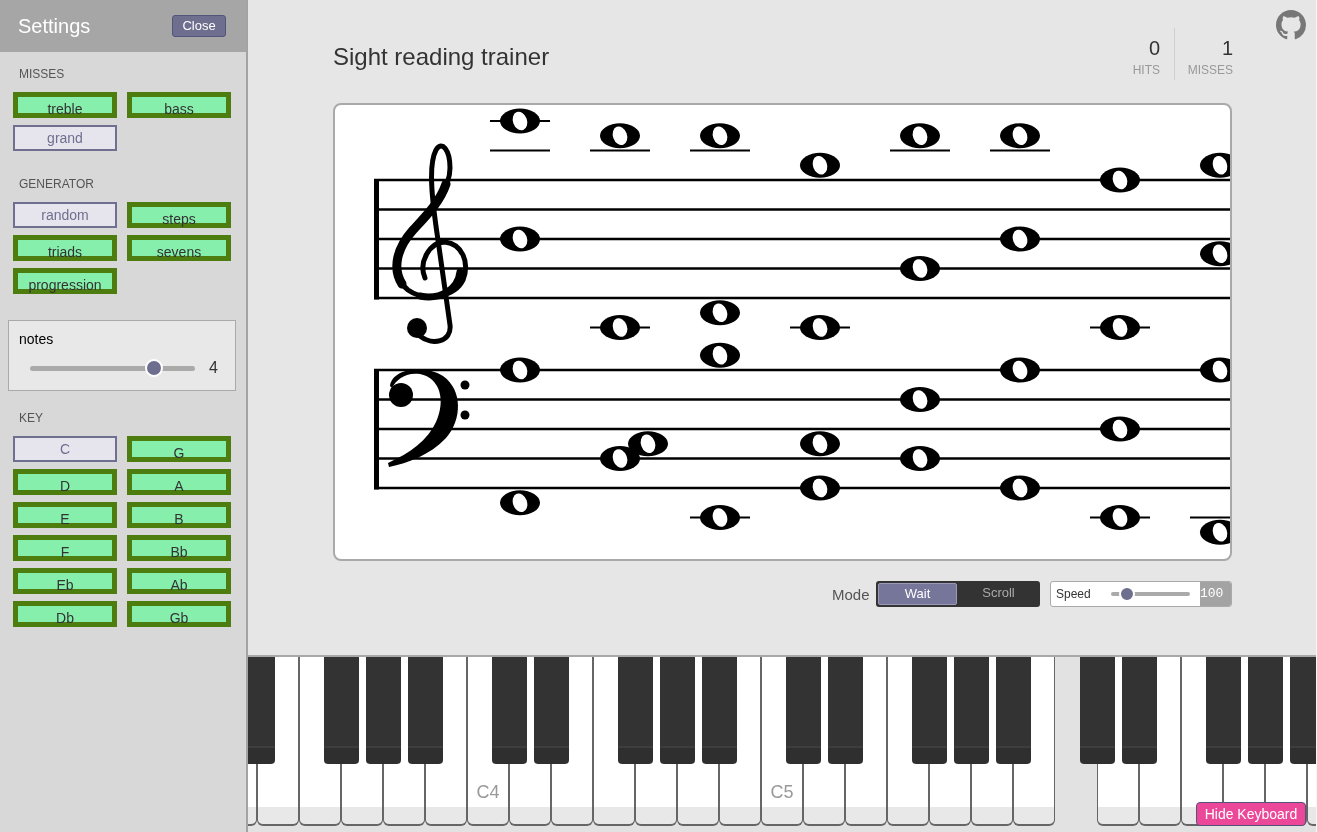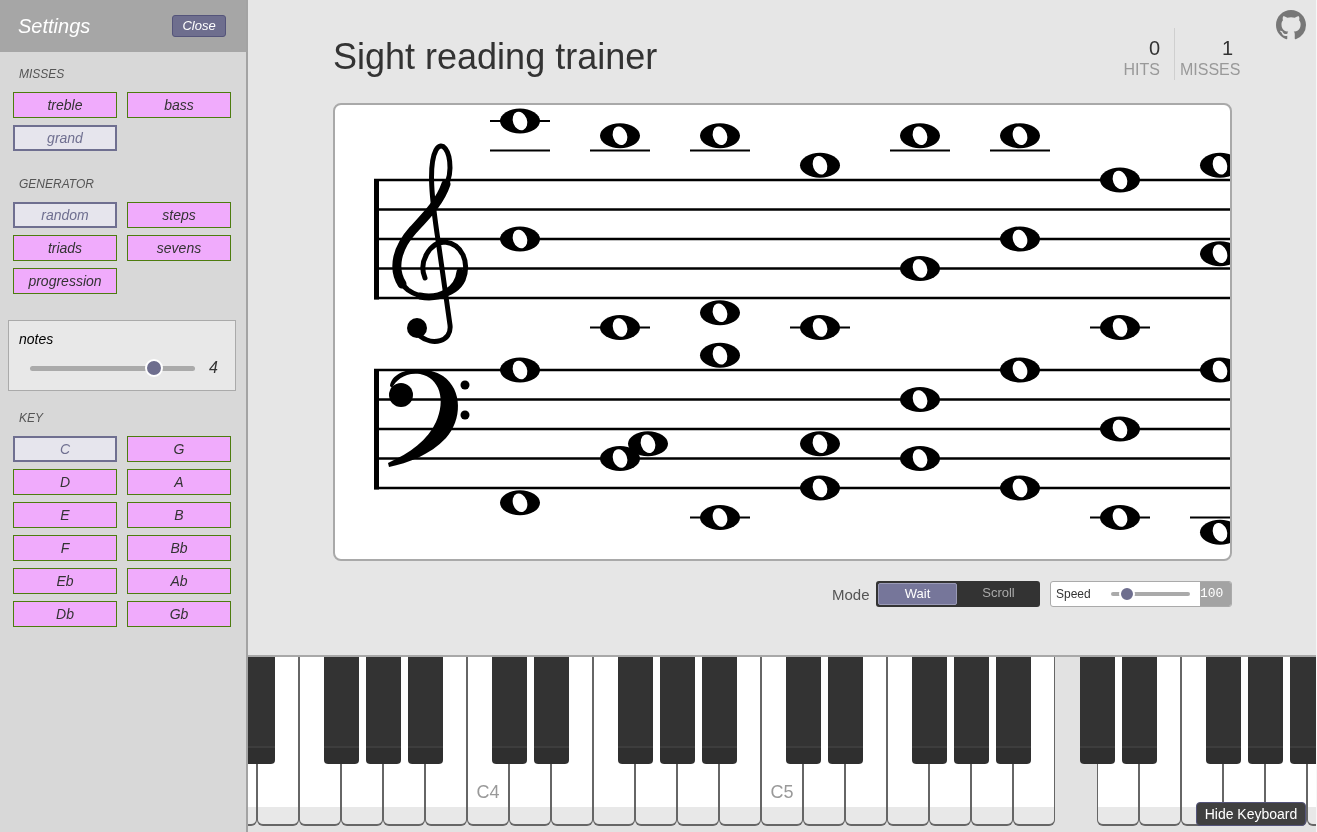--- a/index.html
+++ b/index.html
@@ -1,45 +1,45 @@
 <!DOCTYPE html>
 <html><head>
 <meta charset="utf-8">
 <style>
   html, body { margin:0; padding:0; }
   body { width:1317px; height:832px; position:relative; overflow:hidden; background:#f7f7f7;
          font-family:"Liberation Sans", sans-serif; }
 
   
-  #sidebar { position:absolute; left:0; top:0; width:246px; height:832px; background:#d8d8d8; border-right:2px solid #a3a3a3;font-style:italic; }
+  #sidebar { position:absolute; left:0; top:0; width:246px; height:832px; background:#d8d8d8; border-right:2px solid #a3a3a3; }
   .sb-header { position:absolute; left:0; top:0; width:246px; height:52px; background:#a6a6a6; }
   .sb-title { position:absolute; left:18px; top:13px; font-size:20px; line-height:26px; color:#fff; }
   .close-btn { position:absolute; left:172px; top:15px; width:54px; height:22px; box-sizing:border-box;
                background:#6e6e8e; border:1px solid #54547a; border-radius:3px; color:#fff;
                font-size:13px; line-height:20px; text-align:center; cursor:pointer; }
   .sec-label { position:absolute; left:19px; font-size:12px; color:#555; line-height:14px; }
   .btn-grid { position:absolute; left:13px; display:grid; grid-template-columns:104px 104px; column-gap:10px; row-gap:7px; }
-  .opt { box-sizing:border-box; height:26px; background:#f0abfc; border:1px solid #4d7c0f; font-size:14px; color:#333;
+  .opt { box-sizing:border-box; height:26px; background:#86efac; border:5px solid #4d7c0f; font-size:14px; color:#333;
          text-align:center; line-height:24px; cursor:pointer; }
   .opt.selected { border:2px solid #6f6f90; background:#e6e5ed; color:#6f6f90; line-height:22px; }
 
   .notes-panel { position:absolute; left:8px; top:320px; width:228px; height:71px; box-sizing:border-box;
                  background:#e8e8e8; border:1px solid #aaa; }
   .notes-label { position:absolute; left:10px; top:10px; font-size:14px; color:#000000; }
   .slider-track { position:absolute; height:5px; background:#aaa; border-radius:3px; }
   .slider-thumb { position:absolute; width:14px; height:14px; border-radius:50%; background:#6e6e8e;
                   border:2px solid #fff; box-sizing:content-box; cursor:pointer; }
   .notes-value { position:absolute; left:200px; top:38px; font-size:16px; color:#333; }
 
   
   #main { position:absolute; left:248px; top:0; width:1068px; height:655px; background:#e6e6e6; }
-  .page-title { position:absolute; left:333px; top:38px; font-size:36px; line-height:38px; color:#333; }
+  .page-title { position:absolute; left:333px; top:38px; font-size:24px; line-height:38px; color:#333; }
   .stat { position:absolute; text-align:right; }
   .stat-value { font-size:20px; line-height:24px; color:#333; }
-  .stat-label { font-size:16px; line-height:14px; color:#999; margin-top:3px; }
+  .stat-label { font-size:12px; line-height:14px; color:#999; margin-top:3px; }
   .stat-divider { position:absolute; left:1174px; top:28px; width:1px; height:52px; background:#cfcfcf; }
   .github { position:absolute; left:1276px; top:10px; width:30px; height:30px; cursor:pointer; }
 
   .staff-box { position:absolute; left:333px; top:103px; width:899px; height:458px; box-sizing:border-box;
                border:2px solid #a9a9a9; border-radius:8px; background:#fff; overflow:hidden; }
 
   .mode-label { position:absolute; left:832px; top:586px; font-size:15px; color:#555; }
   .mode-toggle { position:absolute; left:876px; top:581px; width:164px; height:26px; background:#333; border-radius:3px; }
   .mode-btn { position:absolute; top:2px; width:79px; height:22px; box-sizing:border-box; font-size:13px;
               line-height:20px; text-align:center; color:#aaa; cursor:pointer; border-radius:2px; }
@@ -56,21 +56,21 @@
               border-top:2px solid #a8a8a8; background:#e2e2e2; overflow:hidden; }
   .white-key { position:absolute; top:0; width:42px; height:169px; box-sizing:border-box;
                border-left:1px solid #666; border-right:1px solid #666; border-bottom:2px solid #666;
                border-radius:0 0 6px 6px;
                background:linear-gradient(to bottom, #fff 0, #fff 150px, #e8e8e8 150px); cursor:pointer; }
   .key-label { position:absolute; left:0; width:40px; top:125px; text-align:center; font-size:18px; color:#999; }
   .black-key { position:absolute; top:0; width:35px; height:107px; z-index:2; border-radius:0 0 4px 4px;
                background:linear-gradient(to bottom, #333 0, #333 89px, #3d3d3d 89px, #3d3d3d 91px, #2f2f2f 91px);
                cursor:pointer; }
   .hide-kb { position:absolute; left:1196px; top:802px; width:110px; height:24px; box-sizing:border-box;
-             background:#404040; border:1px solid #54547a; border-radius:4px; color:#fff; font-size:14px;
+             background:#ec4899; border:1px solid #54547a; border-radius:4px; color:#fff; font-size:14px;
              line-height:22px; text-align:center; z-index:5; cursor:pointer; }
 </style>
 </head>
 <body>
 
 <div id="sidebar">
   <div class="sb-header">
     <div class="sb-title">Settings</div>
     <div class="close-btn">Close</div>
   </div>

